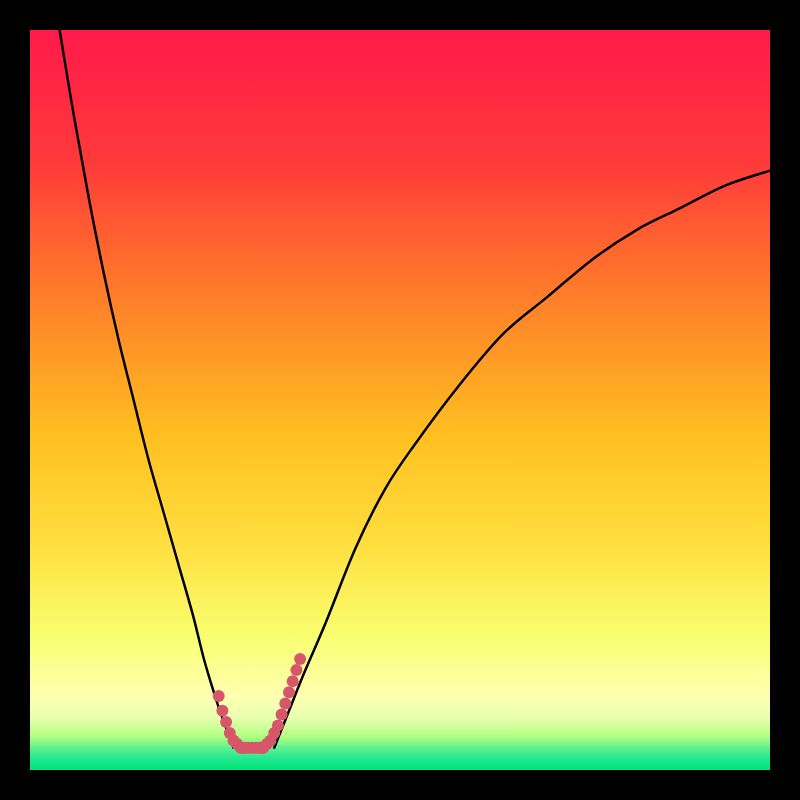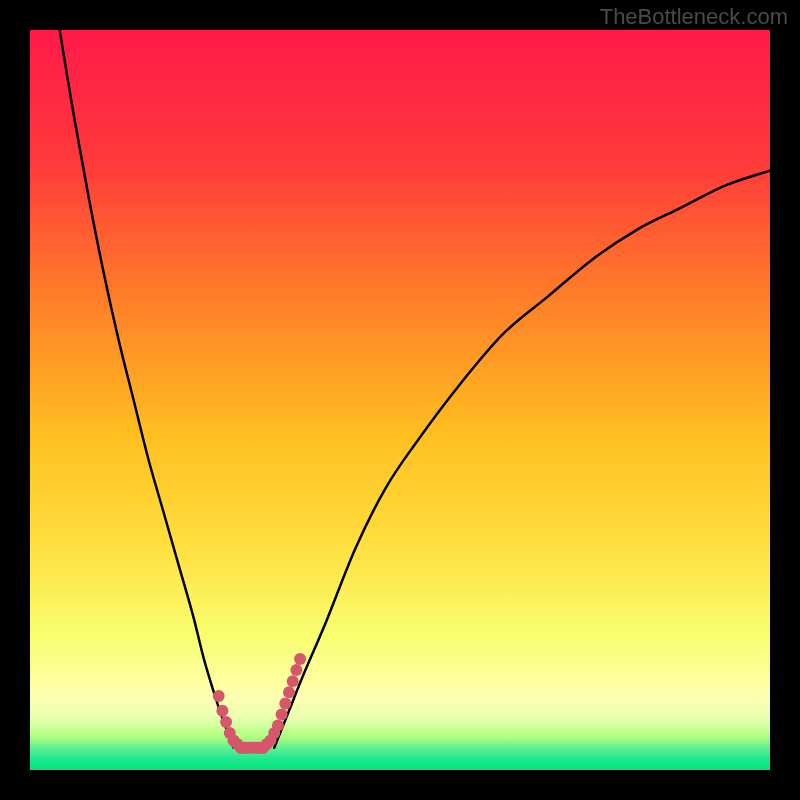--- a/index.html
+++ b/index.html
@@ -27,21 +27,20 @@
     z-index: 10;
   }
   svg {
     display: block;
   }
 </style>
 </head>
 <body>
 <div class="outer">
 
-<div class="watermark">TheBottleneck.com</div>
 
 <svg width="800" height="800" viewBox="0 0 800 800">
   <defs>
     <linearGradient id="bg-grad" x1="0" y1="0" x2="0" y2="1">
       <stop offset="0%" stop-color="#ff1a4a"></stop>
       <stop offset="18%" stop-color="#ff3a3a"></stop>
       <stop offset="35%" stop-color="#ff7a2a"></stop>
       <stop offset="55%" stop-color="#ffc020"></stop>
       <stop offset="70%" stop-color="#ffe040"></stop>
       <stop offset="82%" stop-color="#f8ff70"></stop>

